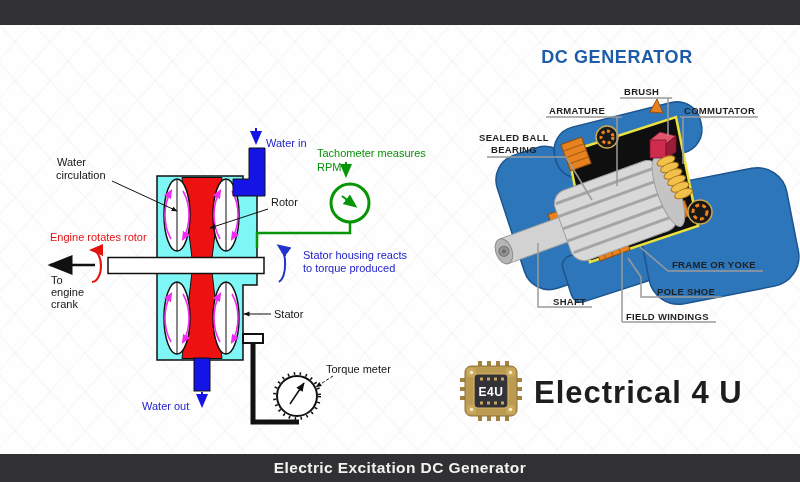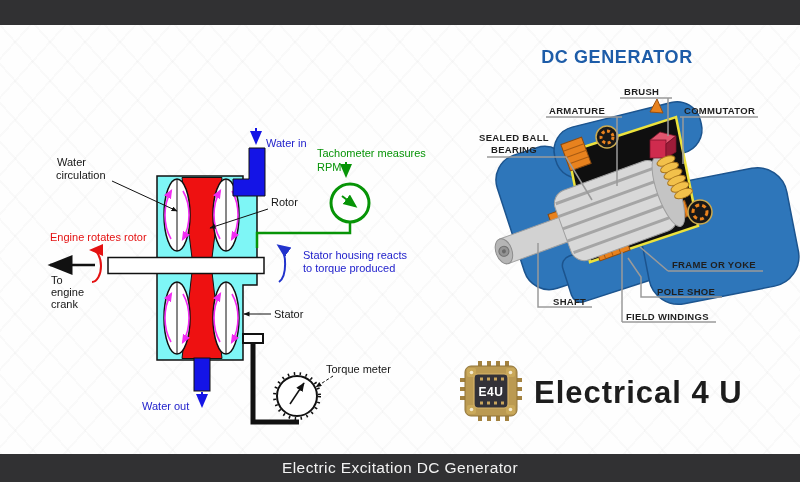--- a/index.html
+++ b/index.html
@@ -1,20 +1,20 @@
 <!DOCTYPE html>
 <html style="--bar_bg: #313133; --machine_cyan: #7ef6f6; --rotor_red: #ee1111; --pipe_blue: #1414e6; --note_blue: #2222cc; --tach_green: #079407; --circulation_magenta: #f22bf2; --red_text: #e41111; --dc_title_blue: #1d5ca8; --housing_blue: #2e76ba; --housing_blue_dark: #1c548e; --winding_orange: #e8821e; --trim_yellow: #ece23c; --brush_red: #cf2b4e; --commutator_gold: #f2c14b; --chip_gold: #bb9a52; --brand_black: #1d1d1d; --label_gray: #9a9a9a;"><head>
 <meta charset="utf-8">
 <style>
   html,body{margin:0;padding:0;background:#fff;}
   .screen{position:relative;width:800px;height:482px;overflow:hidden;font-family:"Liberation Sans",sans-serif;}
   .top-bar{position:absolute;left:0;top:0;width:800px;height:25px;background:var(--bar_bg,#313133);}
   .banner{position:absolute;left:0;top:454px;width:800px;height:28px;background:var(--bar_bg,#313133);
           display:flex;align-items:center;justify-content:center;}
-  .banner span{color:#f2f2f2;font-size:15.5px;font-weight:normal;letter-spacing:.4px;}
+  .banner span{color:#f2f2f2;font-size:15.5px;font-weight:bold;letter-spacing:.4px;}
   .content{position:absolute;left:0;top:25px;width:800px;height:429px;
     background:
       repeating-linear-gradient(48deg, rgba(140,140,140,.045) 0 2px, transparent 2px 26px),
       repeating-linear-gradient(-48deg, rgba(135,135,135,.04) 0 2px, transparent 2px 26px),
       #fefefe;}
   svg{position:absolute;left:0;top:0;}
   .t11{font-size:11px;fill:#161616;}
   .blue-t{fill:var(--note_blue,#2222cc);}
   .green-t{fill:var(--tach_green,#079407);}
   .red-t{fill:var(--red_text,#e41111);}

